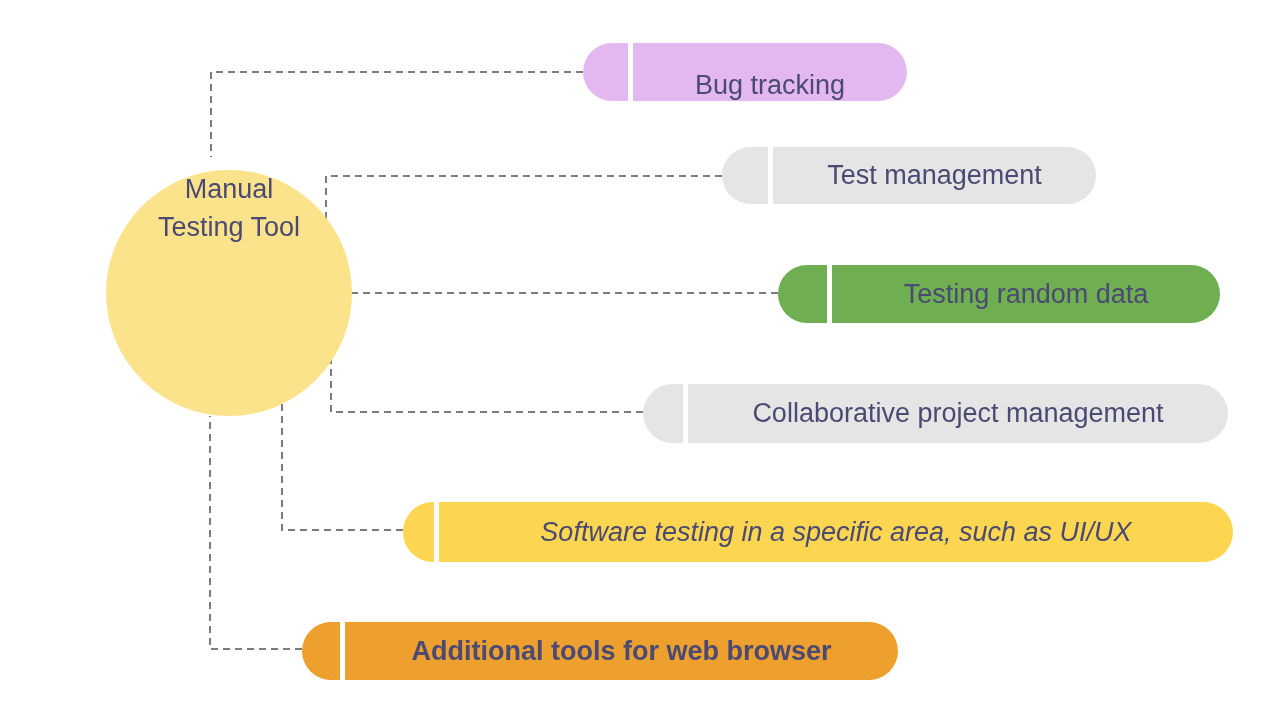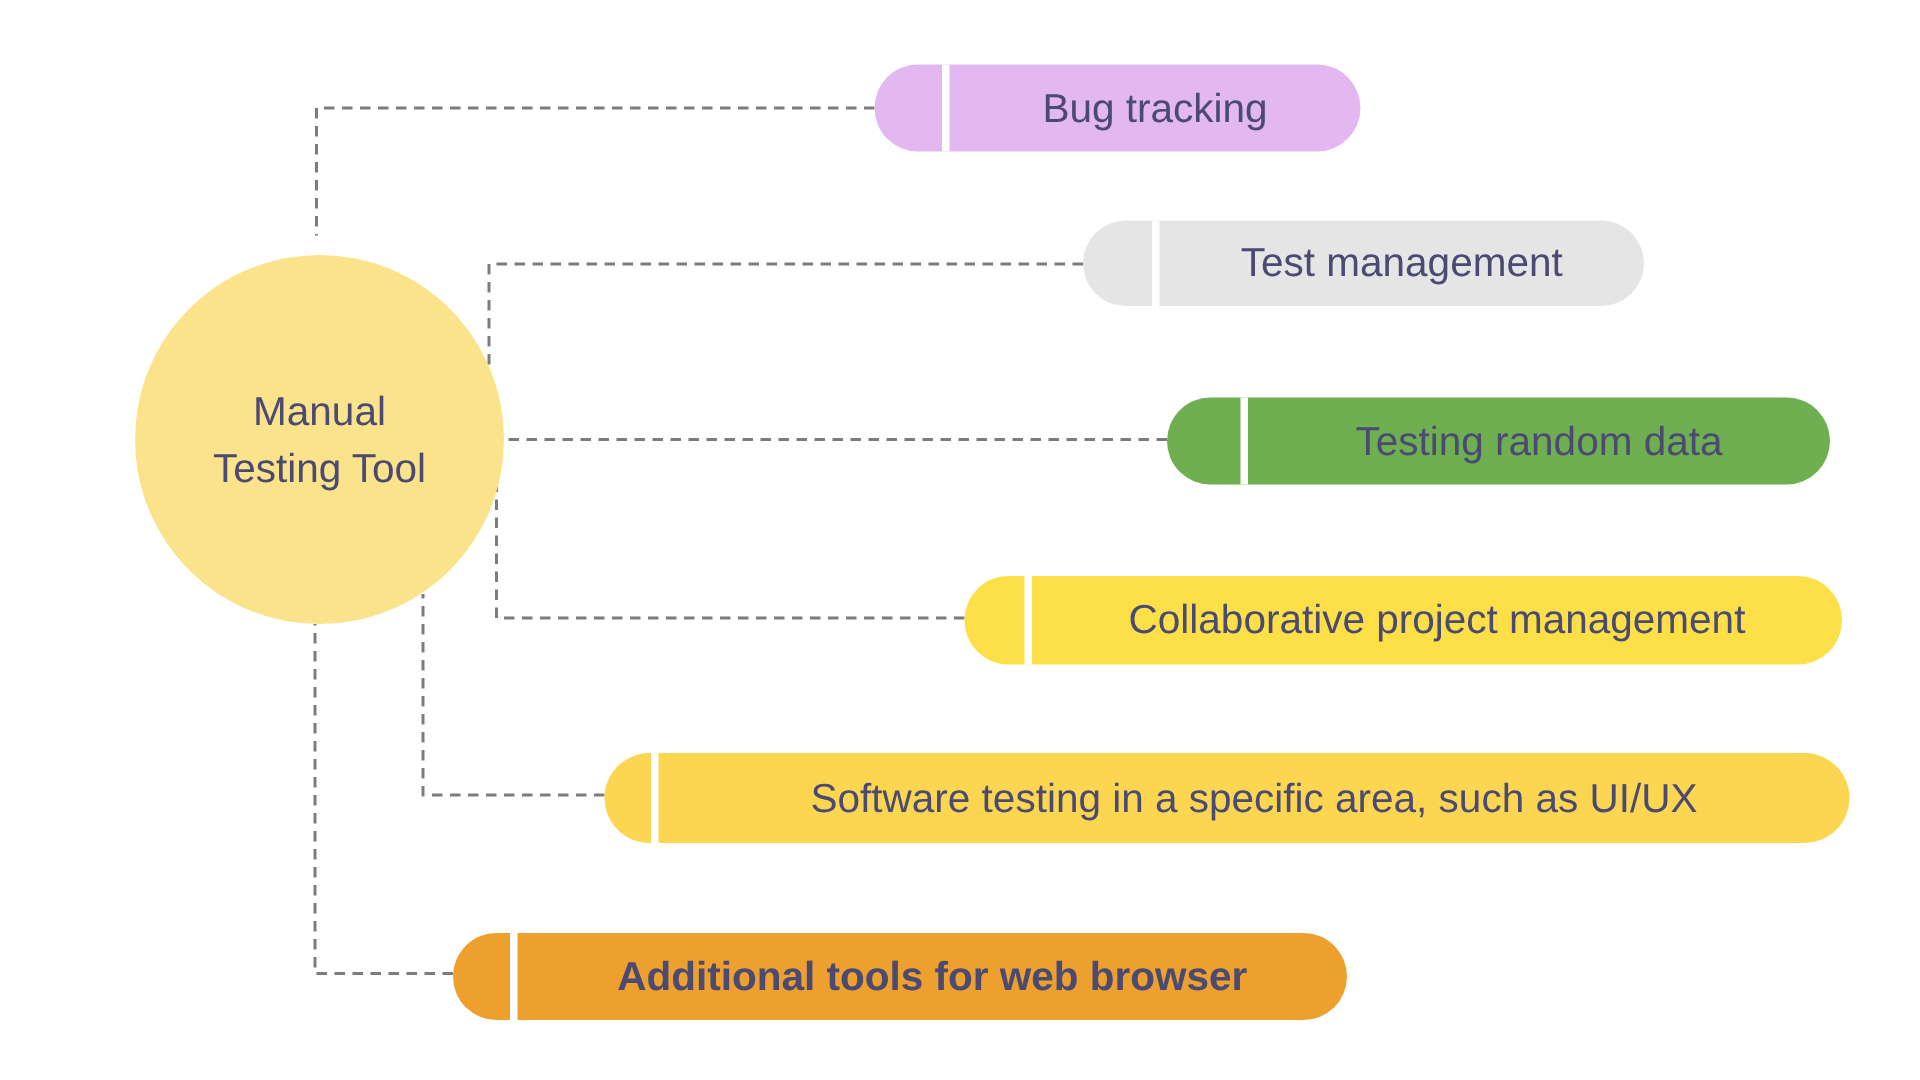--- a/index.html
+++ b/index.html
@@ -24,27 +24,27 @@
     height: 720px;
     pointer-events: none;
   }
   .connectors path {
     fill: none;
     stroke-width: 2;
     stroke-dasharray: 7 5;
   }
   .center-node {
     position: absolute;
-    left: 90px;
+    left: 106px;
     top: 170px;
     width: 246px;
     height: 246px;
     border-radius: 50%;
     display: flex;
-    align-items: center;
+    align-items: flex-start;
     justify-content: center;
   }
   .center-label {
     width: 165px;
     text-align: center;
     font-size: 27px;
     line-height: 38px;
   }
   .node {
     position: absolute;
@@ -85,41 +85,41 @@
     <path d="M778 293 H336" stroke="#7C7C7C"></path>
     <path d="M643 412 H331 V322" stroke="#7C7C7C"></path>
     <path d="M403 530 H282 V396" stroke="#7C7C7C"></path>
     <path d="M302 649 H210 V416" stroke="#7C7C7C"></path>
   </svg>
 
   <div class="center-node" style="background: rgb(250, 227, 139);">
     <span class="center-label">Manual Testing Tool</span>
   </div>
 
-  <div class="node n1" style="background: rgb(227, 183, 239);">
+  <div class="node n1" style="background: rgb(227, 183, 239); align-items: flex-end;">
     <span class="divider"></span>
     <span class="label">Bug tracking</span>
   </div>
 
   <div class="node n2" style="background: #e5e5e5;">
     <span class="divider"></span>
     <span class="label">Test management</span>
   </div>
 
   <div class="node n3" style="background: rgb(111, 174, 81);">
     <span class="divider"></span>
     <span class="label">Testing random data</span>
   </div>
 
-  <div class="node n4" style="background: #fde047;">
+  <div class="node n4" style="background: #e5e5e5;">
     <span class="divider"></span>
     <span class="label">Collaborative project management</span>
   </div>
 
-  <div class="node n5" style="background: rgb(252, 214, 81);">
+  <div class="node n5" style="background: rgb(252, 214, 81); font-style: italic;">
     <span class="divider"></span>
     <span class="label">Software testing in a specific area, such as UI/UX</span>
   </div>
 
   <div class="node n6" style="background: rgb(238, 160, 46); font-weight: bold;">
     <span class="divider"></span>
     <span class="label">Additional tools for web browser</span>
   </div>
 
 </div>

